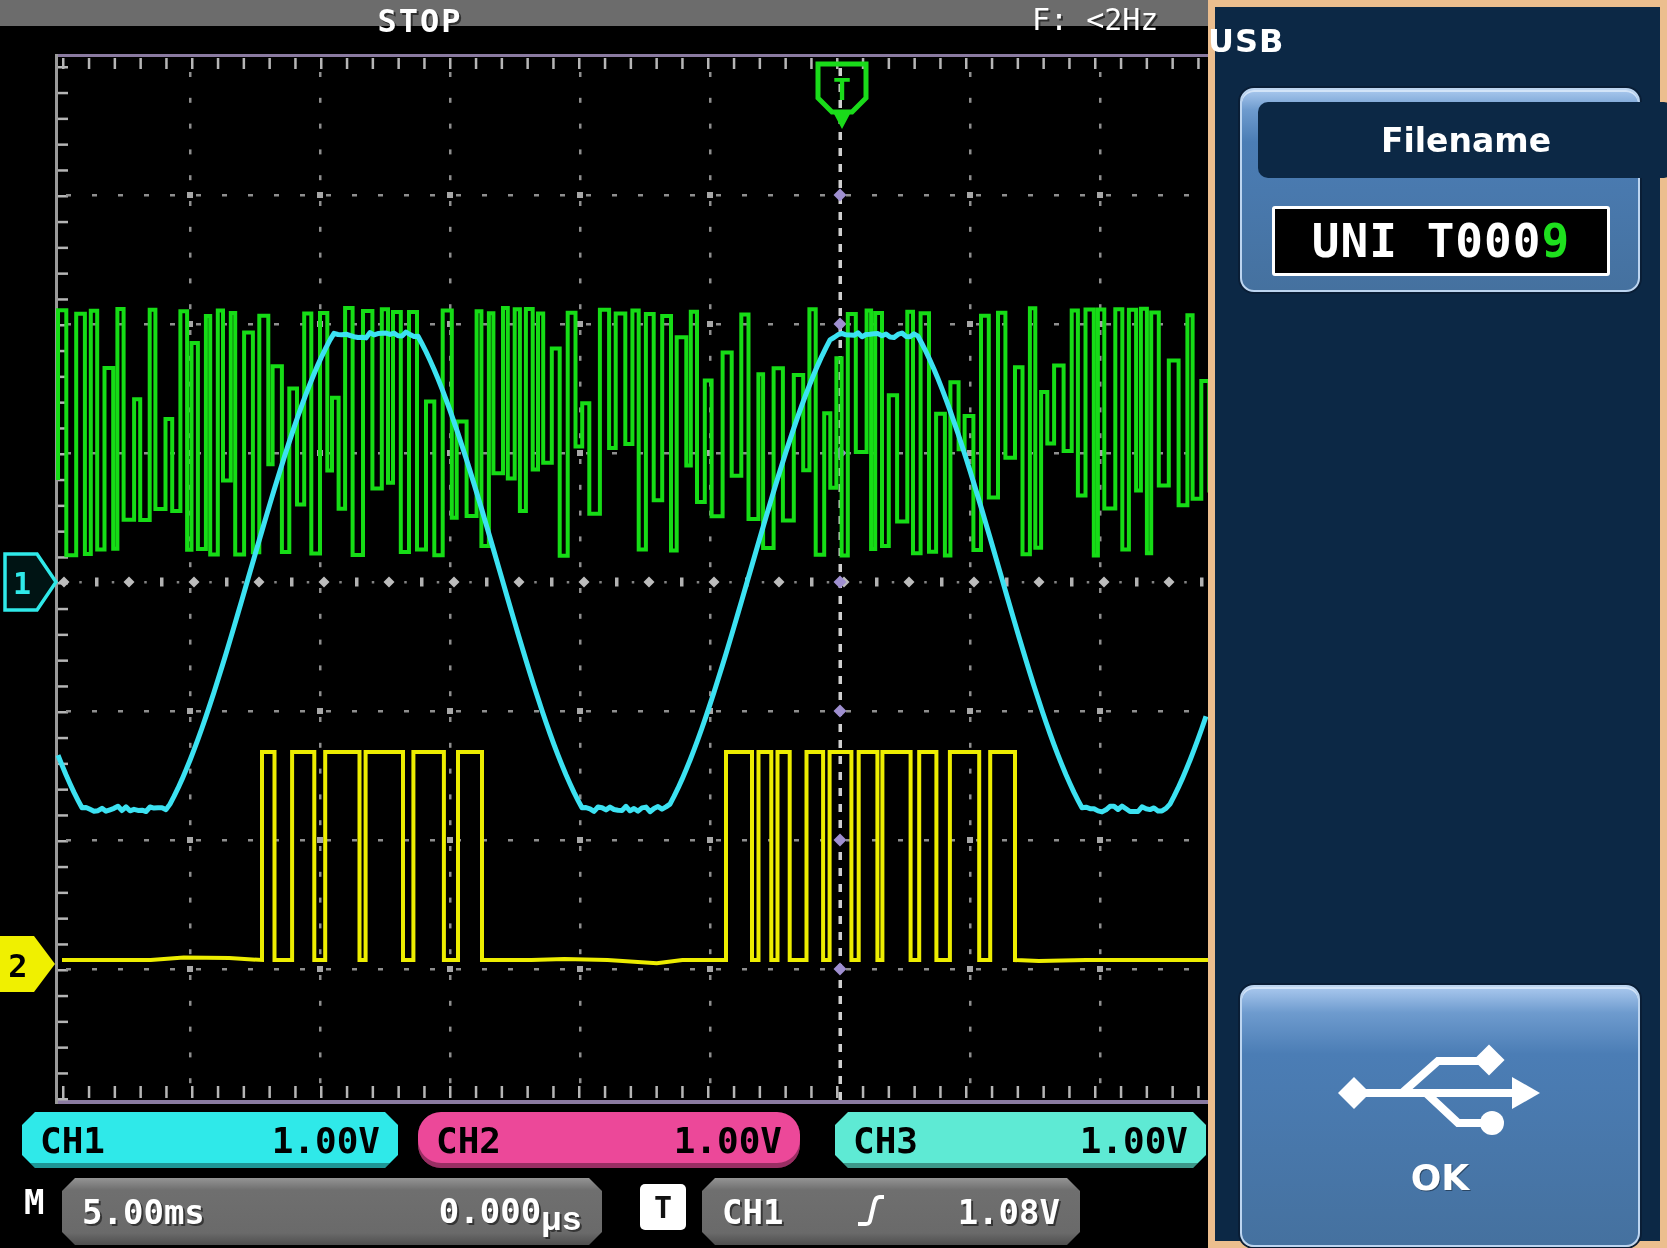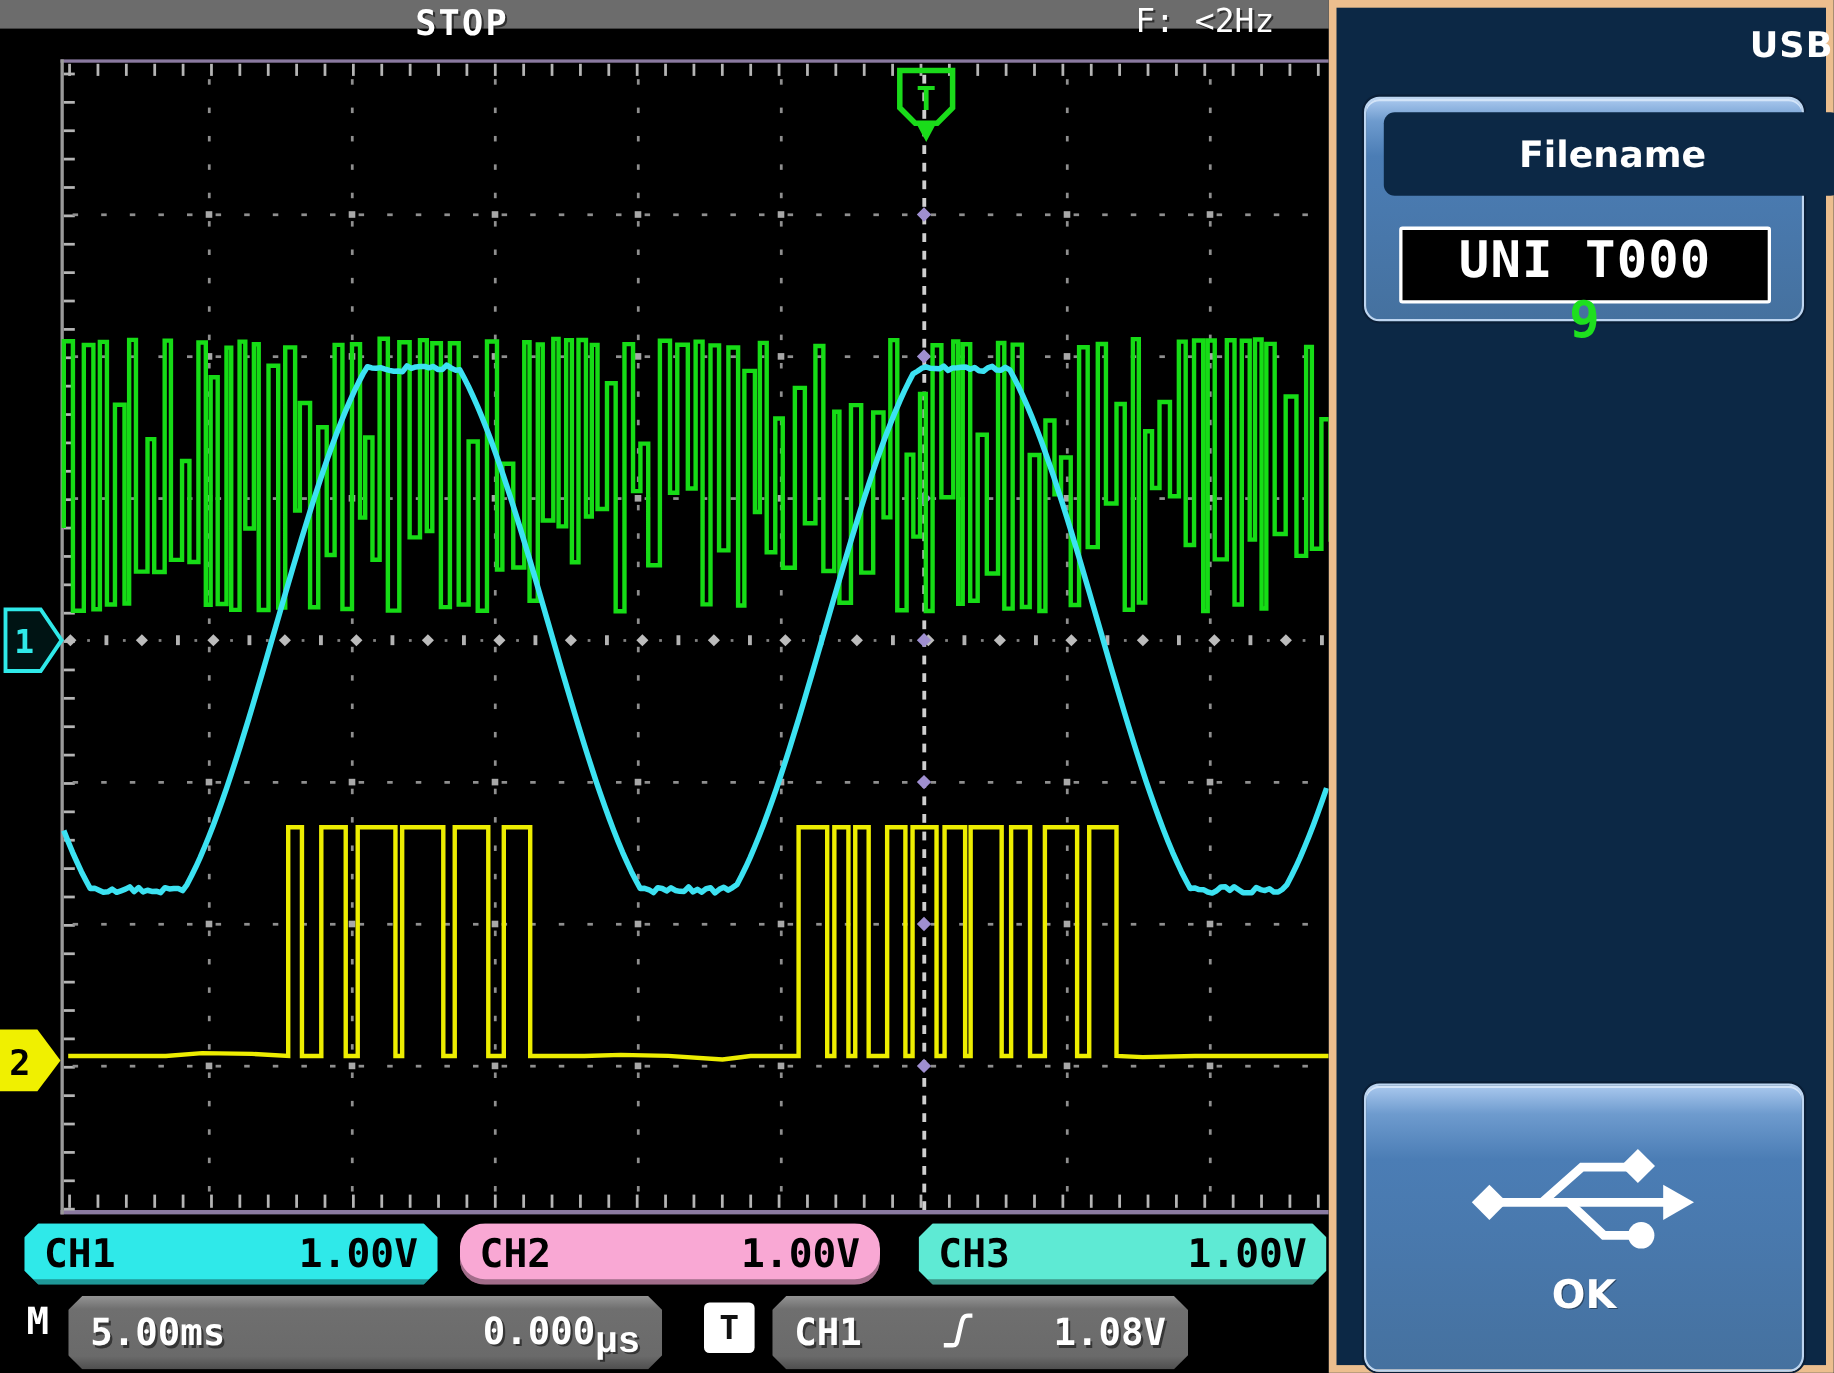--- a/index.html
+++ b/index.html
@@ -26,32 +26,32 @@
     clip-path:polygon(13px 0,calc(100% - 13px) 0,100% 13px,100% calc(100% - 13px),calc(100% - 13px) 100%,13px 100%,0 calc(100% - 13px),0 13px);
     text-shadow:2px 2px 0 rgba(0,0,0,.5);white-space:nowrap;}
   #m-label{left:24px;top:1182px;color:#fff;font-size:34px;font-weight:bold;z-index:3;
     text-shadow:2px 2px 0 rgba(0,0,0,.5);}
   #t-square{left:640px;top:1184px;width:46px;height:46px;background:#fff;border-radius:5px;z-index:3;
     display:flex;align-items:center;justify-content:center;color:#111;font-size:30px;font-weight:bold;}
   .mu{position:relative;top:7px;font-family:Liberation Mono, monospace;}
   
   #menu{left:1208px;top:0;width:459px;height:1248px;background:#0c2845;border:7px solid #ecbe8e;
     box-sizing:border-box;z-index:10;}
-  #menu-title{left:1208px;top:22px;width:459px;text-align:right;color:#fff;font-size:32px;font-weight:bold;
+  #menu-title{left:1208px;top:22px;width:459px;text-align:left;color:#fff;font-size:32px;font-weight:bold;
     font-family:"DejaVu Sans","Liberation Sans",sans-serif;z-index:11;letter-spacing:1px;}
   .menu-btn{background:linear-gradient(180deg,#a9c8ee 0,#6e9bce 10%,#4b7db5 26%,#45719f 100%);
     border:2px solid #bdd5f0;border-radius:14px;box-sizing:border-box;z-index:11;
     box-shadow:0 0 0 2px #0a1e36, inset 0 2px 0 #d3e4f8;}
   #filename-btn{left:1240px;top:88px;width:400px;height:204px;}
   #fn-header{left:1258px;top:102px;width:416px;height:76px;background:#0c2845;border-radius:10px;z-index:12;
     display:flex;align-items:center;justify-content:center;color:#fff;font-size:33px;font-weight:bold;
     font-family:"DejaVu Sans","Liberation Sans",sans-serif;}
   #fn-field{left:1272px;top:206px;width:338px;height:70px;background:#000;border:3px solid #fff;border-radius:3px;
-    box-sizing:border-box;z-index:12;display:flex;align-items:center;
-    font-size:46px;font-weight:bold;color:#fff;letter-spacing:1px;white-space:pre;flex-direction:column;}
+    box-sizing:border-box;z-index:12;display:flex;align-items:center;justify-content:center;
+    font-size:46px;font-weight:bold;color:#fff;letter-spacing:1px;white-space:pre;}
   #fn-field .cursor{color:#1ee01e;}
   #ok-btn{left:1240px;top:985px;width:400px;height:262px;display:flex;flex-direction:column;
     align-items:center;justify-content:center;gap:8px;}
   #ok-label{color:#fff;font-size:36px;font-weight:bold;font-family:"DejaVu Sans","Liberation Sans",sans-serif;
     text-shadow:1px 1px 0 rgba(0,0,0,.4);}
 </style>
 </head>
 <body>
 
 <div id="topbar" class="abs">
@@ -946,21 +946,21 @@
   <g>
     <polygon points="0,936 34,936 55,964 34,992 0,992" fill="#f0f000"></polygon>
     <text x="18" y="977" text-anchor="middle" font-size="32" font-weight="bold" fill="#000">2</text>
   </g>
 </svg>
 
 <div class="abs chbadge" id="badge-ch1" style="left: 22px; width: 376px; background: rgb(47, 233, 233);">
   <span>CH1</span>
   <span>1.00V</span>
 </div>
-<div class="abs chbadge" id="badge-ch2" style="left: 418px; width: 382px; background: #f9a8d4; border-radius: 23px;">
+<div class="abs chbadge" id="badge-ch2" style="left: 418px; width: 382px; background: #ec4899; border-radius: 23px;">
   <span>CH2</span>
   <span>1.00V</span>
 </div>
 <div class="abs chbadge" id="badge-ch3" style="left: 835px; width: 371px; background: #5eead4;">
   <span>CH3</span>
   <span>1.00V</span>
 </div>
 
 <div id="m-label" class="abs">M</div>
 <div class="abs graybadge" style="left:62px;width:540px;">

